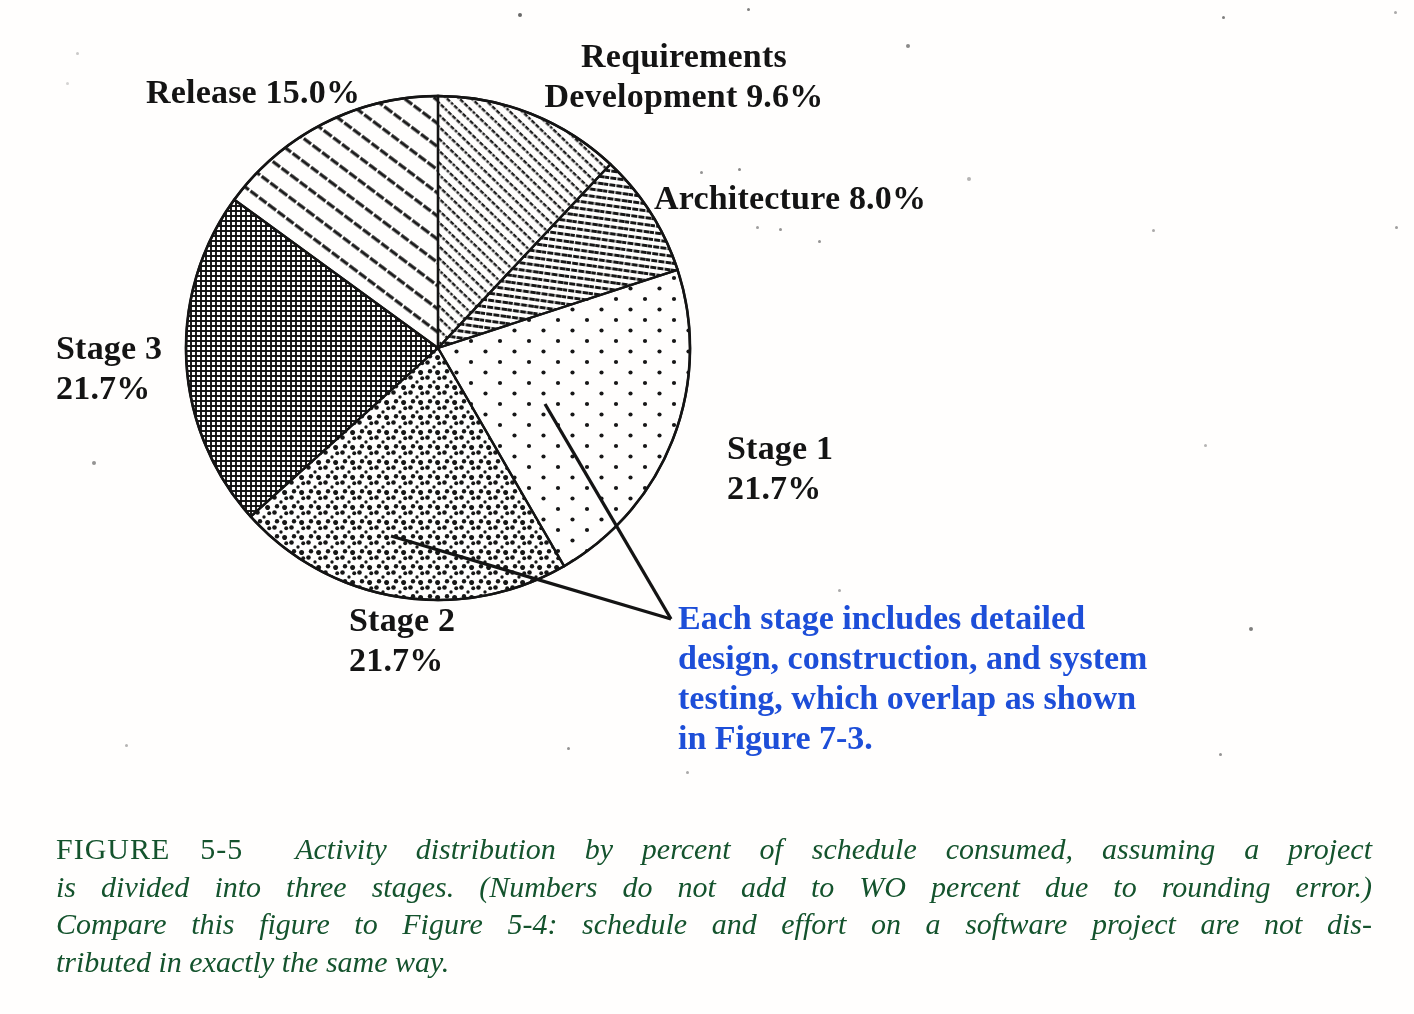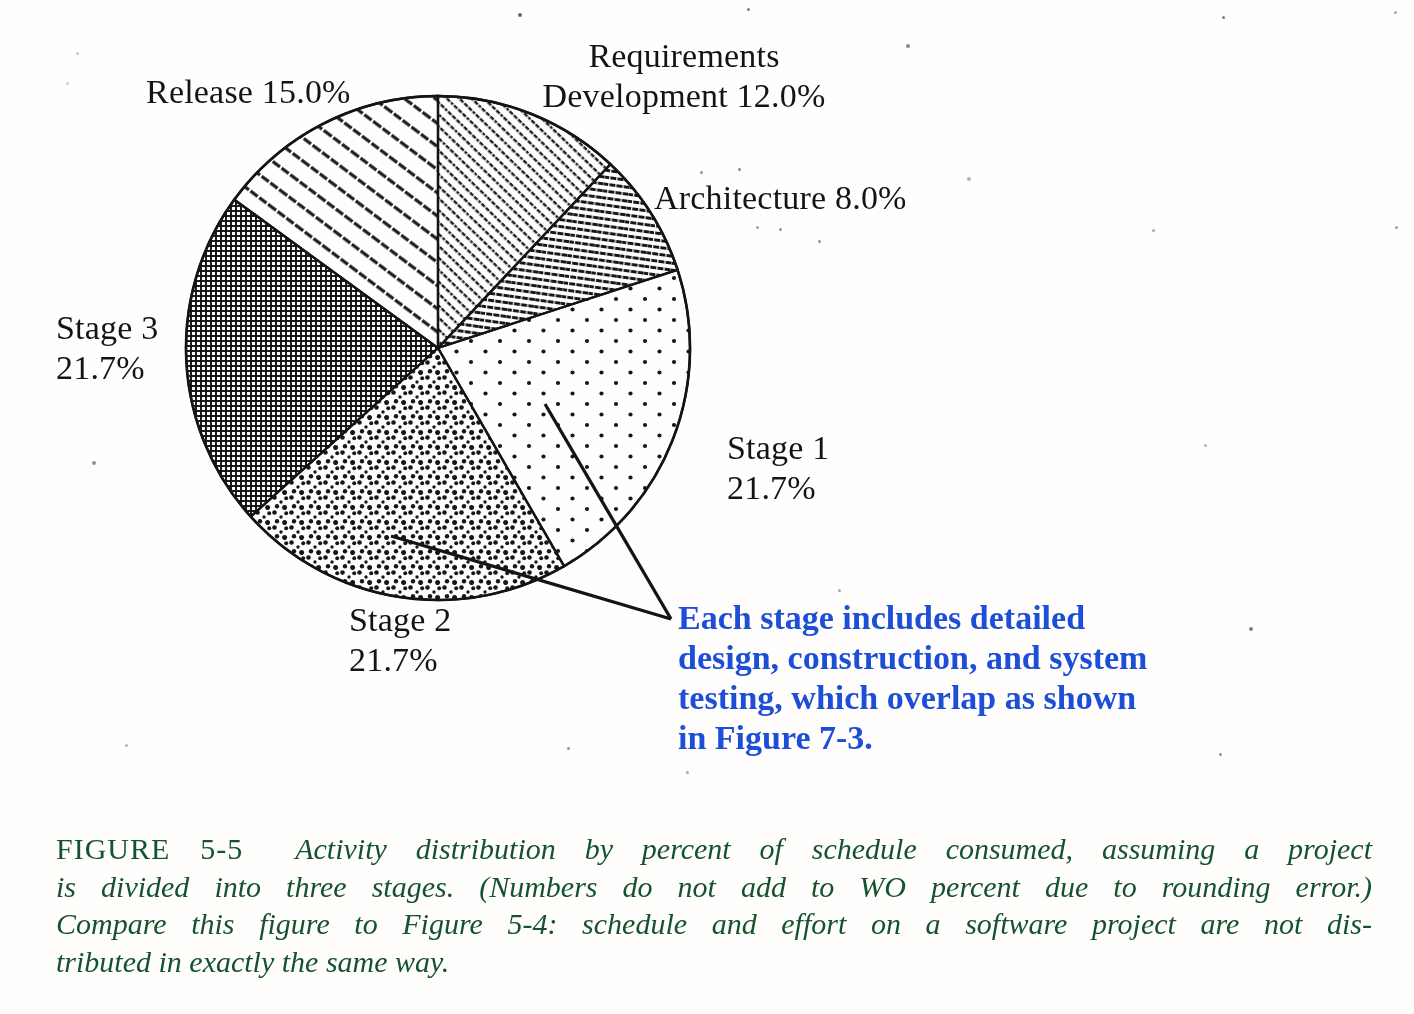--- a/index.html
+++ b/index.html
@@ -5,21 +5,21 @@
   html,body{margin:0;padding:0;background:#e8e8e8;}
   .page{
     position:relative;width:1414px;height:1014px;background:#fffefd;
     overflow:hidden;color:#161616;
     font-family:"Liberation Serif","DejaVu Serif",serif;
   }
   .figure-area{position:absolute;left:0;top:0;width:1414px;height:800px;}
   #pie-svg{position:absolute;left:0;top:0;}
   .wedge{stroke:#141414;stroke-width:2.3;}
   .plabel{
-    position:absolute;font-weight:normal;font-size:34px;line-height:40px;
+    position:absolute;font-weight:bold;font-size:34px;line-height:40px;
     color:#141414;white-space:nowrap;letter-spacing:.2px;
   }
   .annotation{
     position:absolute;left:678px;top:598px;width:600px;
     font-weight:bold;font-size:34px;line-height:40px;color:#1d4ed8;
   }
   .caption{
     position:absolute;left:56px;top:830px;width:1316px;
     font-size:30px;line-height:37.5px;color:#14532d;
   }
@@ -74,32 +74,32 @@
         </g>
 
       <circle cx="438" cy="348" r="252" fill="none" stroke="#141414" stroke-width="2.6"></circle>
 
       <line x1="671" y1="619" x2="545" y2="404" stroke="#141414" stroke-width="3.3"></line>
       <line x1="671" y1="619" x2="391" y2="536" stroke="#141414" stroke-width="3.3"></line>
     </svg>
 
     <div class="plabel" style="left:513px;top:36px;width:342px;text-align:center;">
       <div>Requirements</div>
-      <div>Development 12.0%</div>
+      <div>Development 9.6%</div>
     </div>
 
     <div class="plabel" style="left:654px;top:178px;text-align:right;">
       <div>Architecture 8.0%</div>
     </div>
 
     <div class="plabel" style="left:146px;top:72px;">
       <div>Release 15.0%</div>
     </div>
 
-    <div class="plabel" style="left:56px;top:308px;">
+    <div class="plabel" style="left:56px;top:328px;">
       <div>Stage 3</div>
       <div>21.7%</div>
     </div>
 
     <div class="plabel" style="left:679px;top:428px;margin-left:48px;">
       <div>Stage 1</div>
       <div>21.7%</div>
     </div>
 
     <div class="plabel" style="left:331px;top:600px;margin-left:18px;">

